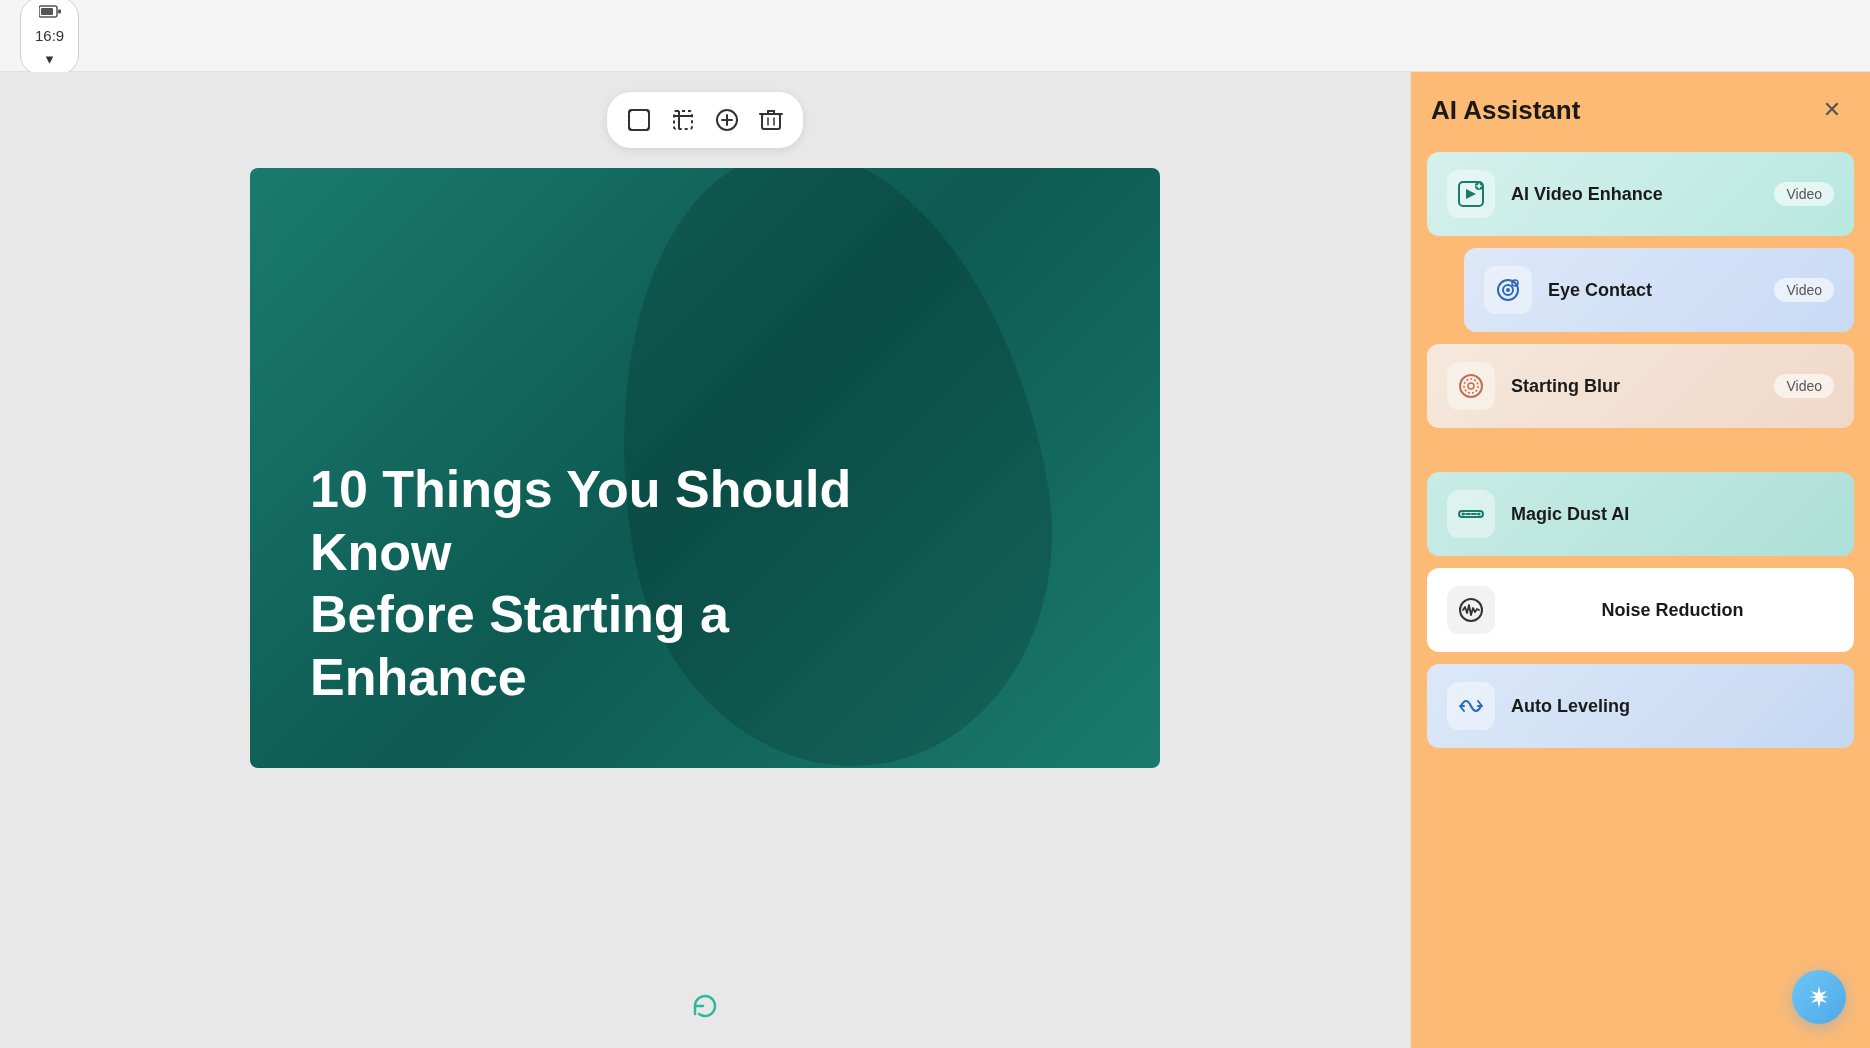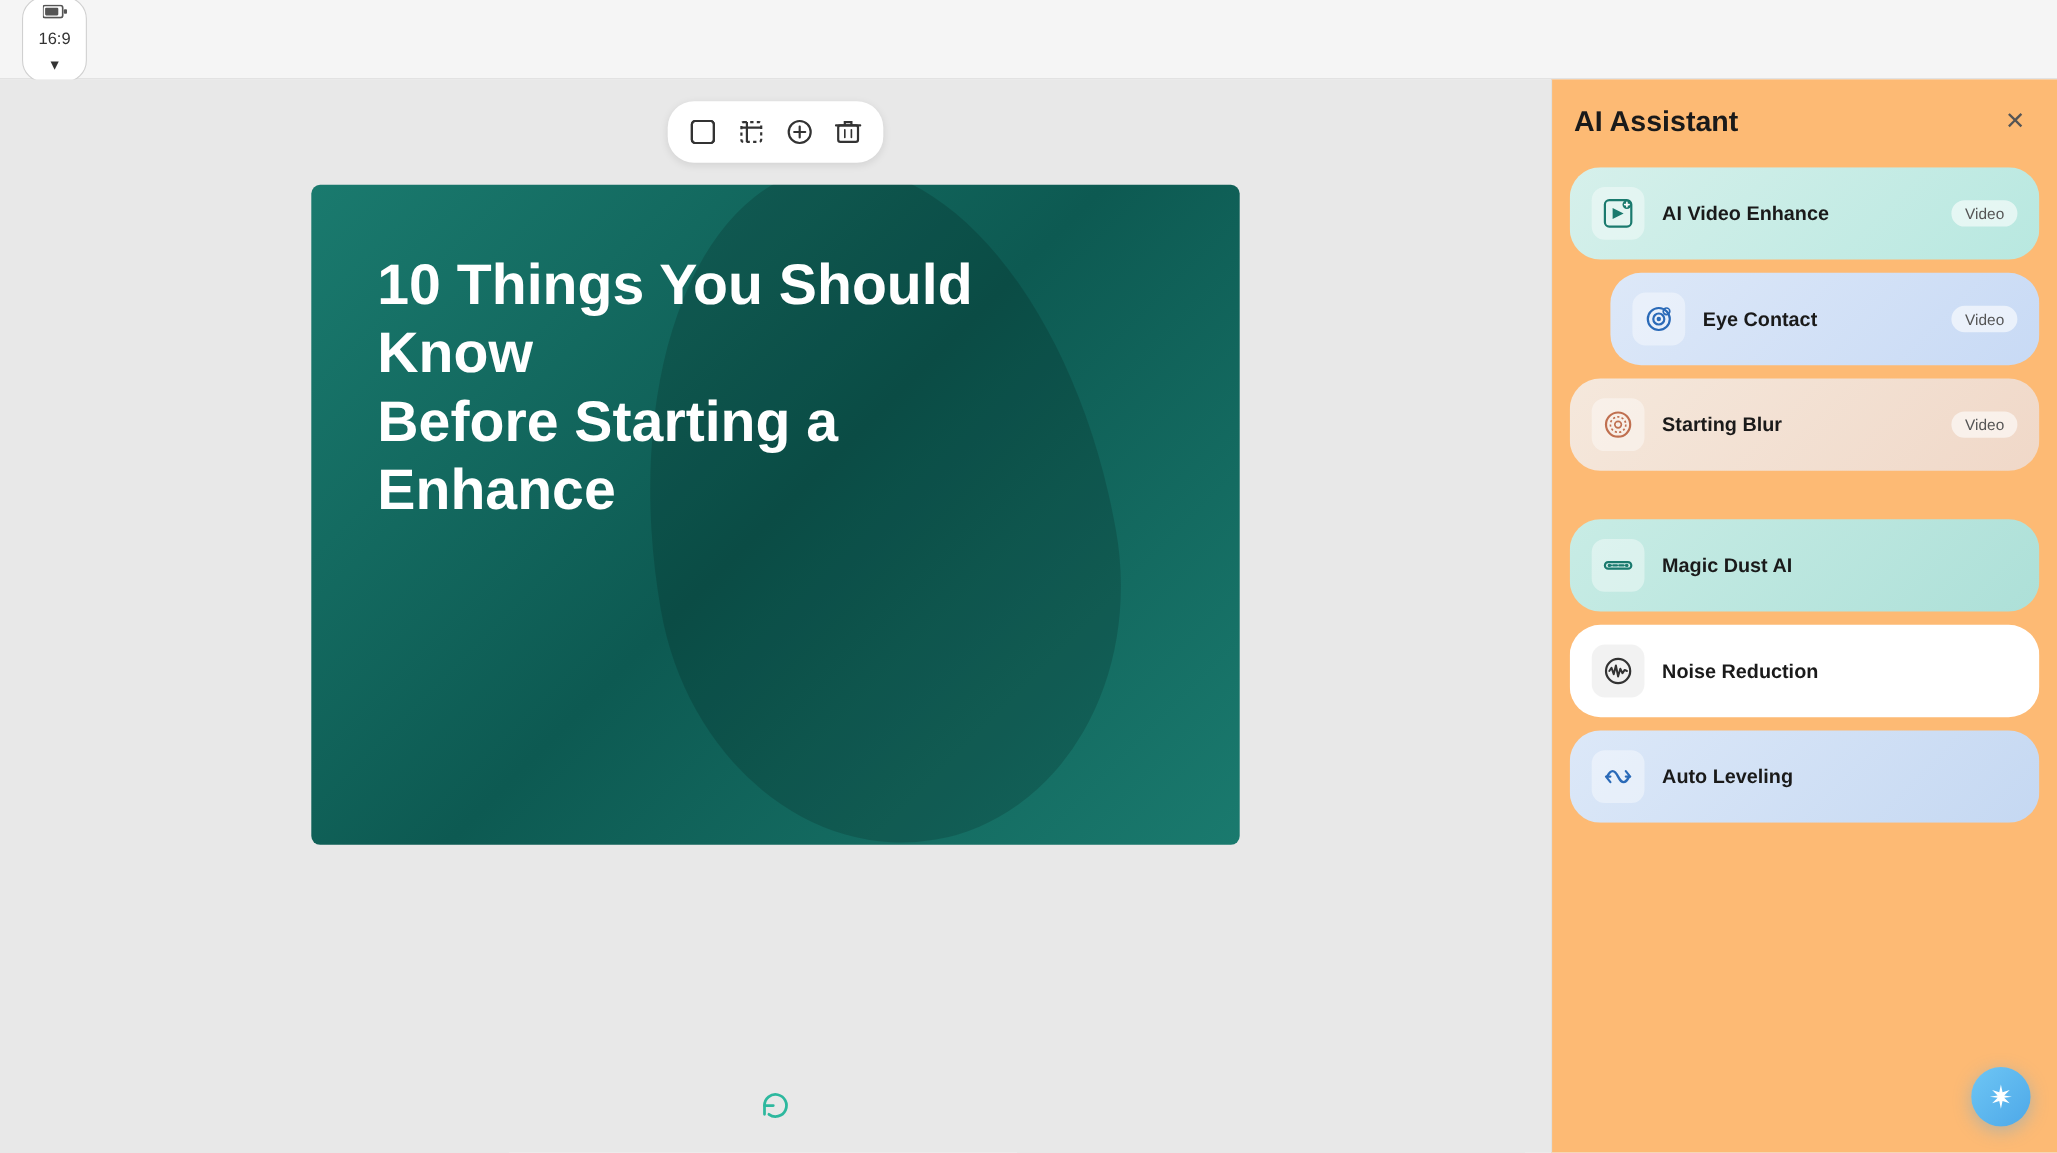--- a/index.html
+++ b/index.html
@@ -75,28 +75,28 @@
       border-radius: 12px;
       cursor: pointer;
       display: flex;
       align-items: center;
       justify-content: center;
       font-size: 20px;
       color: #333;
     }
 
     .video-preview {
-      width: 844px;
+      width: 910px;
       height: 600px;
       background: linear-gradient(135deg, #1a7a6e 0%, #0d5a52 50%, #1a7a6e 100%);
       border-radius: 8px;
       position: relative;
       overflow: hidden;
       display: flex;
-      align-items: flex-start;
+      align-items: flex-end;
     }
 
     .blob-shape {
       position: absolute;
       right: 120px;
       top: -20px;
       width: 420px;
       height: 620px;
       background: rgba(0,0,0,0.15);
       border-radius: 50% 50% 50% 50% / 60% 60% 40% 40%;
@@ -166,34 +166,34 @@
 
     
     .ai-cards {
       display: flex;
       flex-direction: column;
       gap: 12px;
       overflow-y: auto;
     }
 
     .ai-card {
-      border-radius: 28px;
+      border-radius: 12px;
       padding: 18px 20px;
       display: flex;
       align-items: center;
       gap: 16px;
       cursor: pointer;
       transition: opacity 0.2s;
     }
 
     .ai-card.teal { background: linear-gradient(135deg, #d6f0eb, #b8e8e0); }
     .ai-card.blue { background: linear-gradient(135deg, #dde8f8, #c8daf5); margin-left: 37px; }
     .ai-card.peach { background: linear-gradient(135deg, #f5e8dc, #f0d8c8); }
     .ai-card.teal2 { background: linear-gradient(135deg, #c8ece5, #ade0d8); margin-top: 32px; }
-    .ai-card.white { background: white; }
+    .ai-card.white { background: white; text-align: center; }
     .ai-card.lightblue { background: linear-gradient(135deg, #dce8f8, #c5d8f2); }
 
     .card-icon-wrap {
       width: 48px;
       height: 48px;
       border-radius: 12px;
       background: rgba(255,255,255,0.4);
       display: flex;
       align-items: center;
       justify-content: center;

